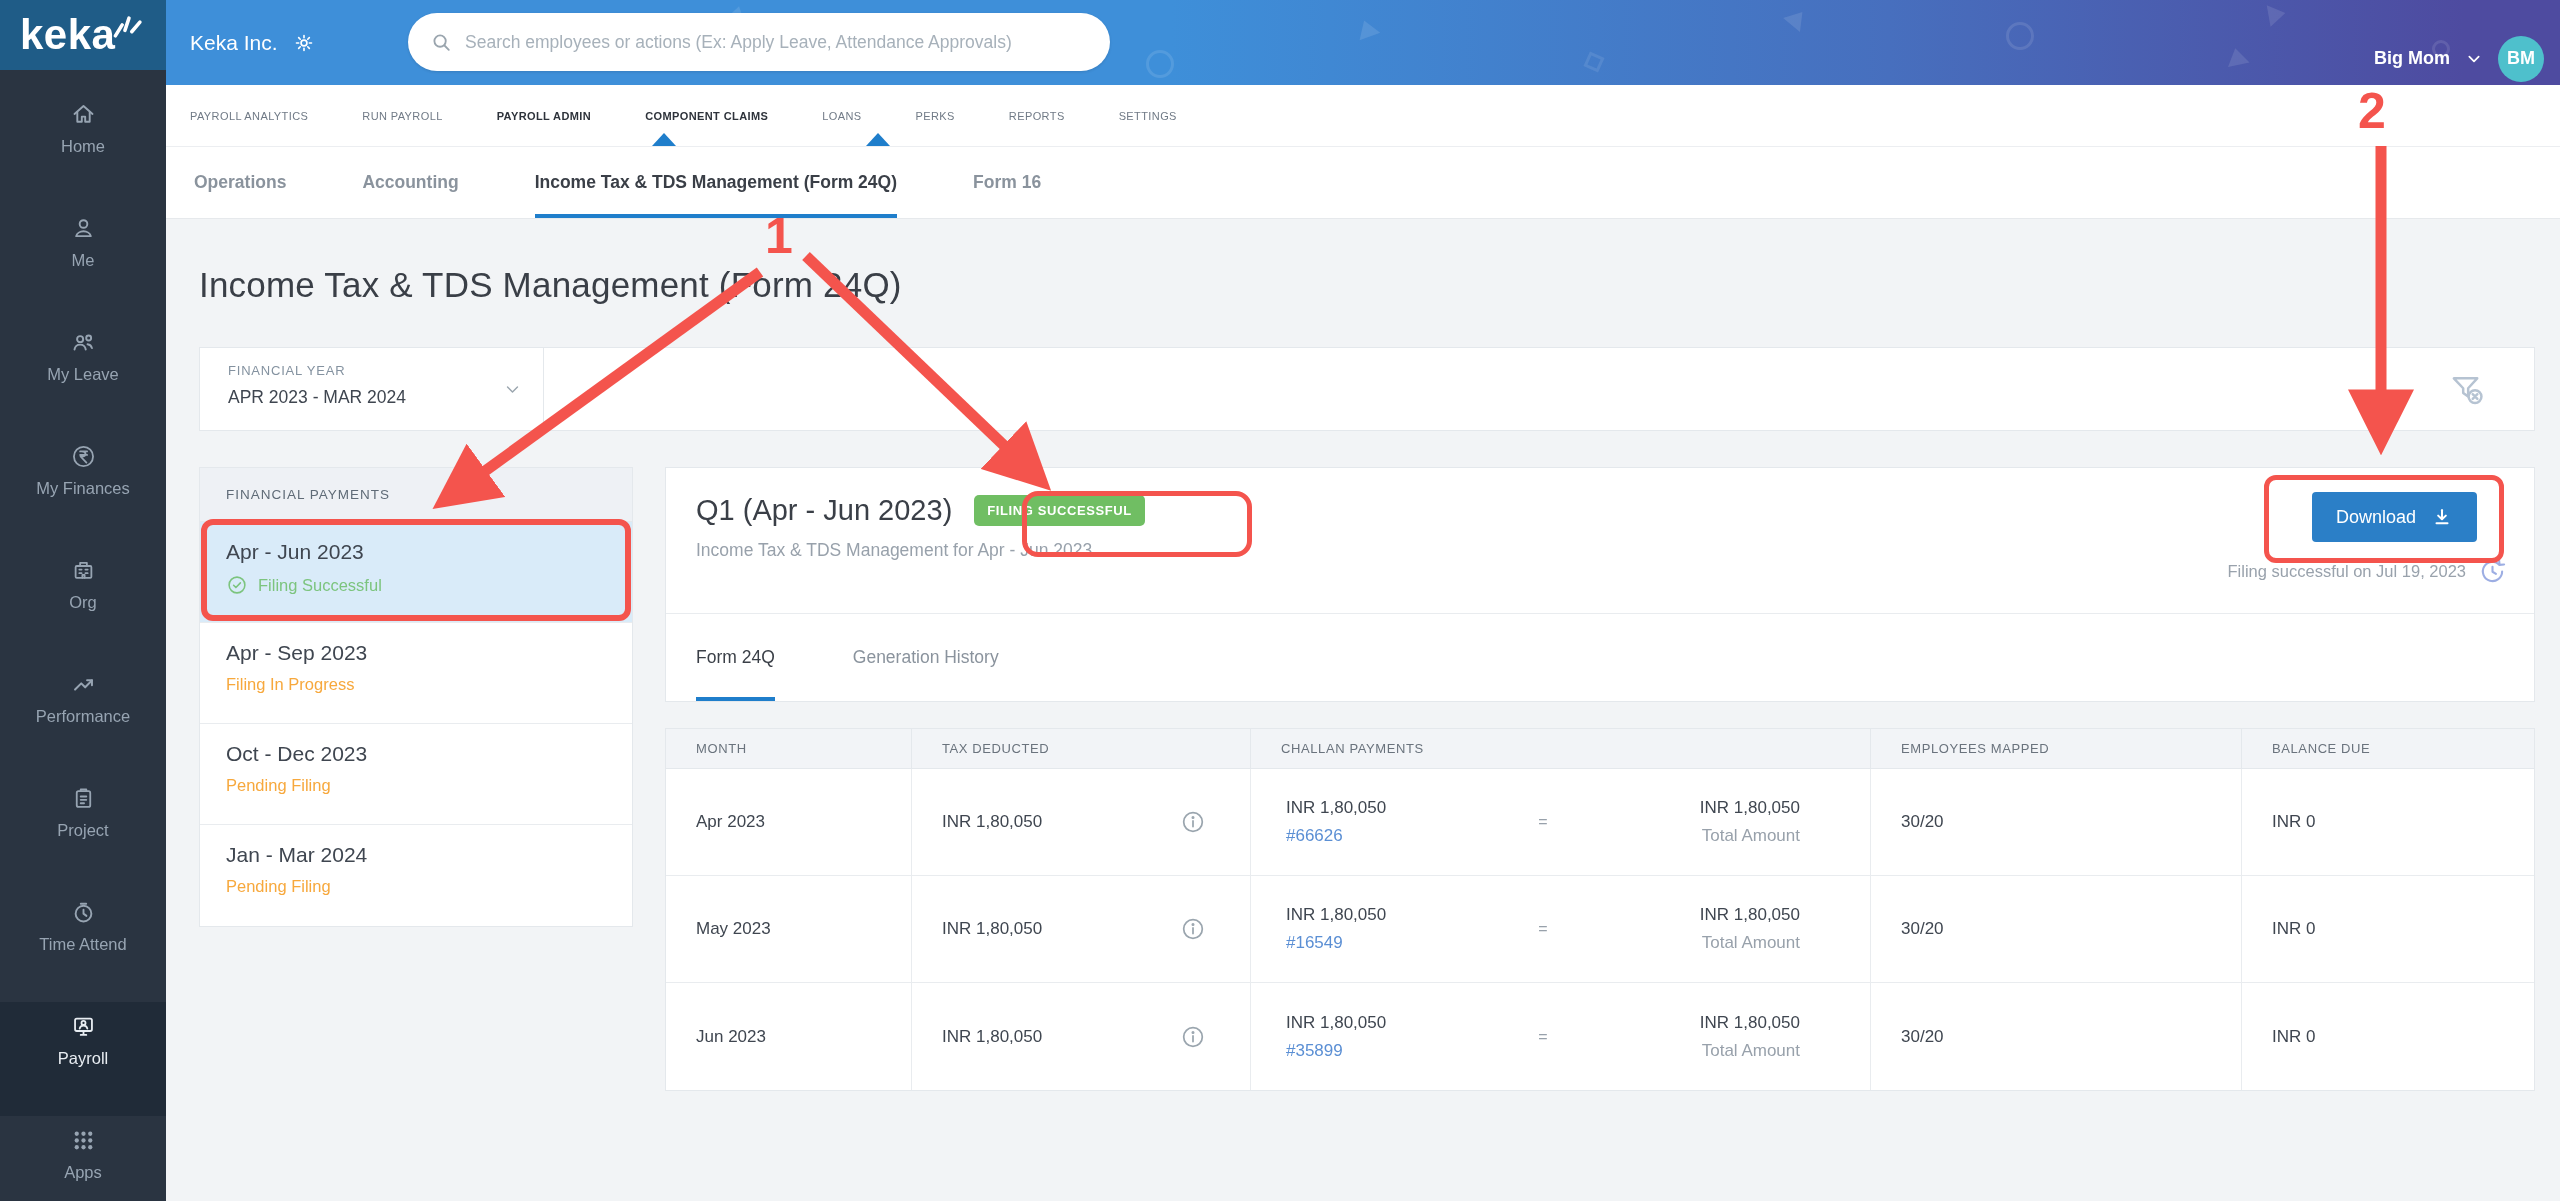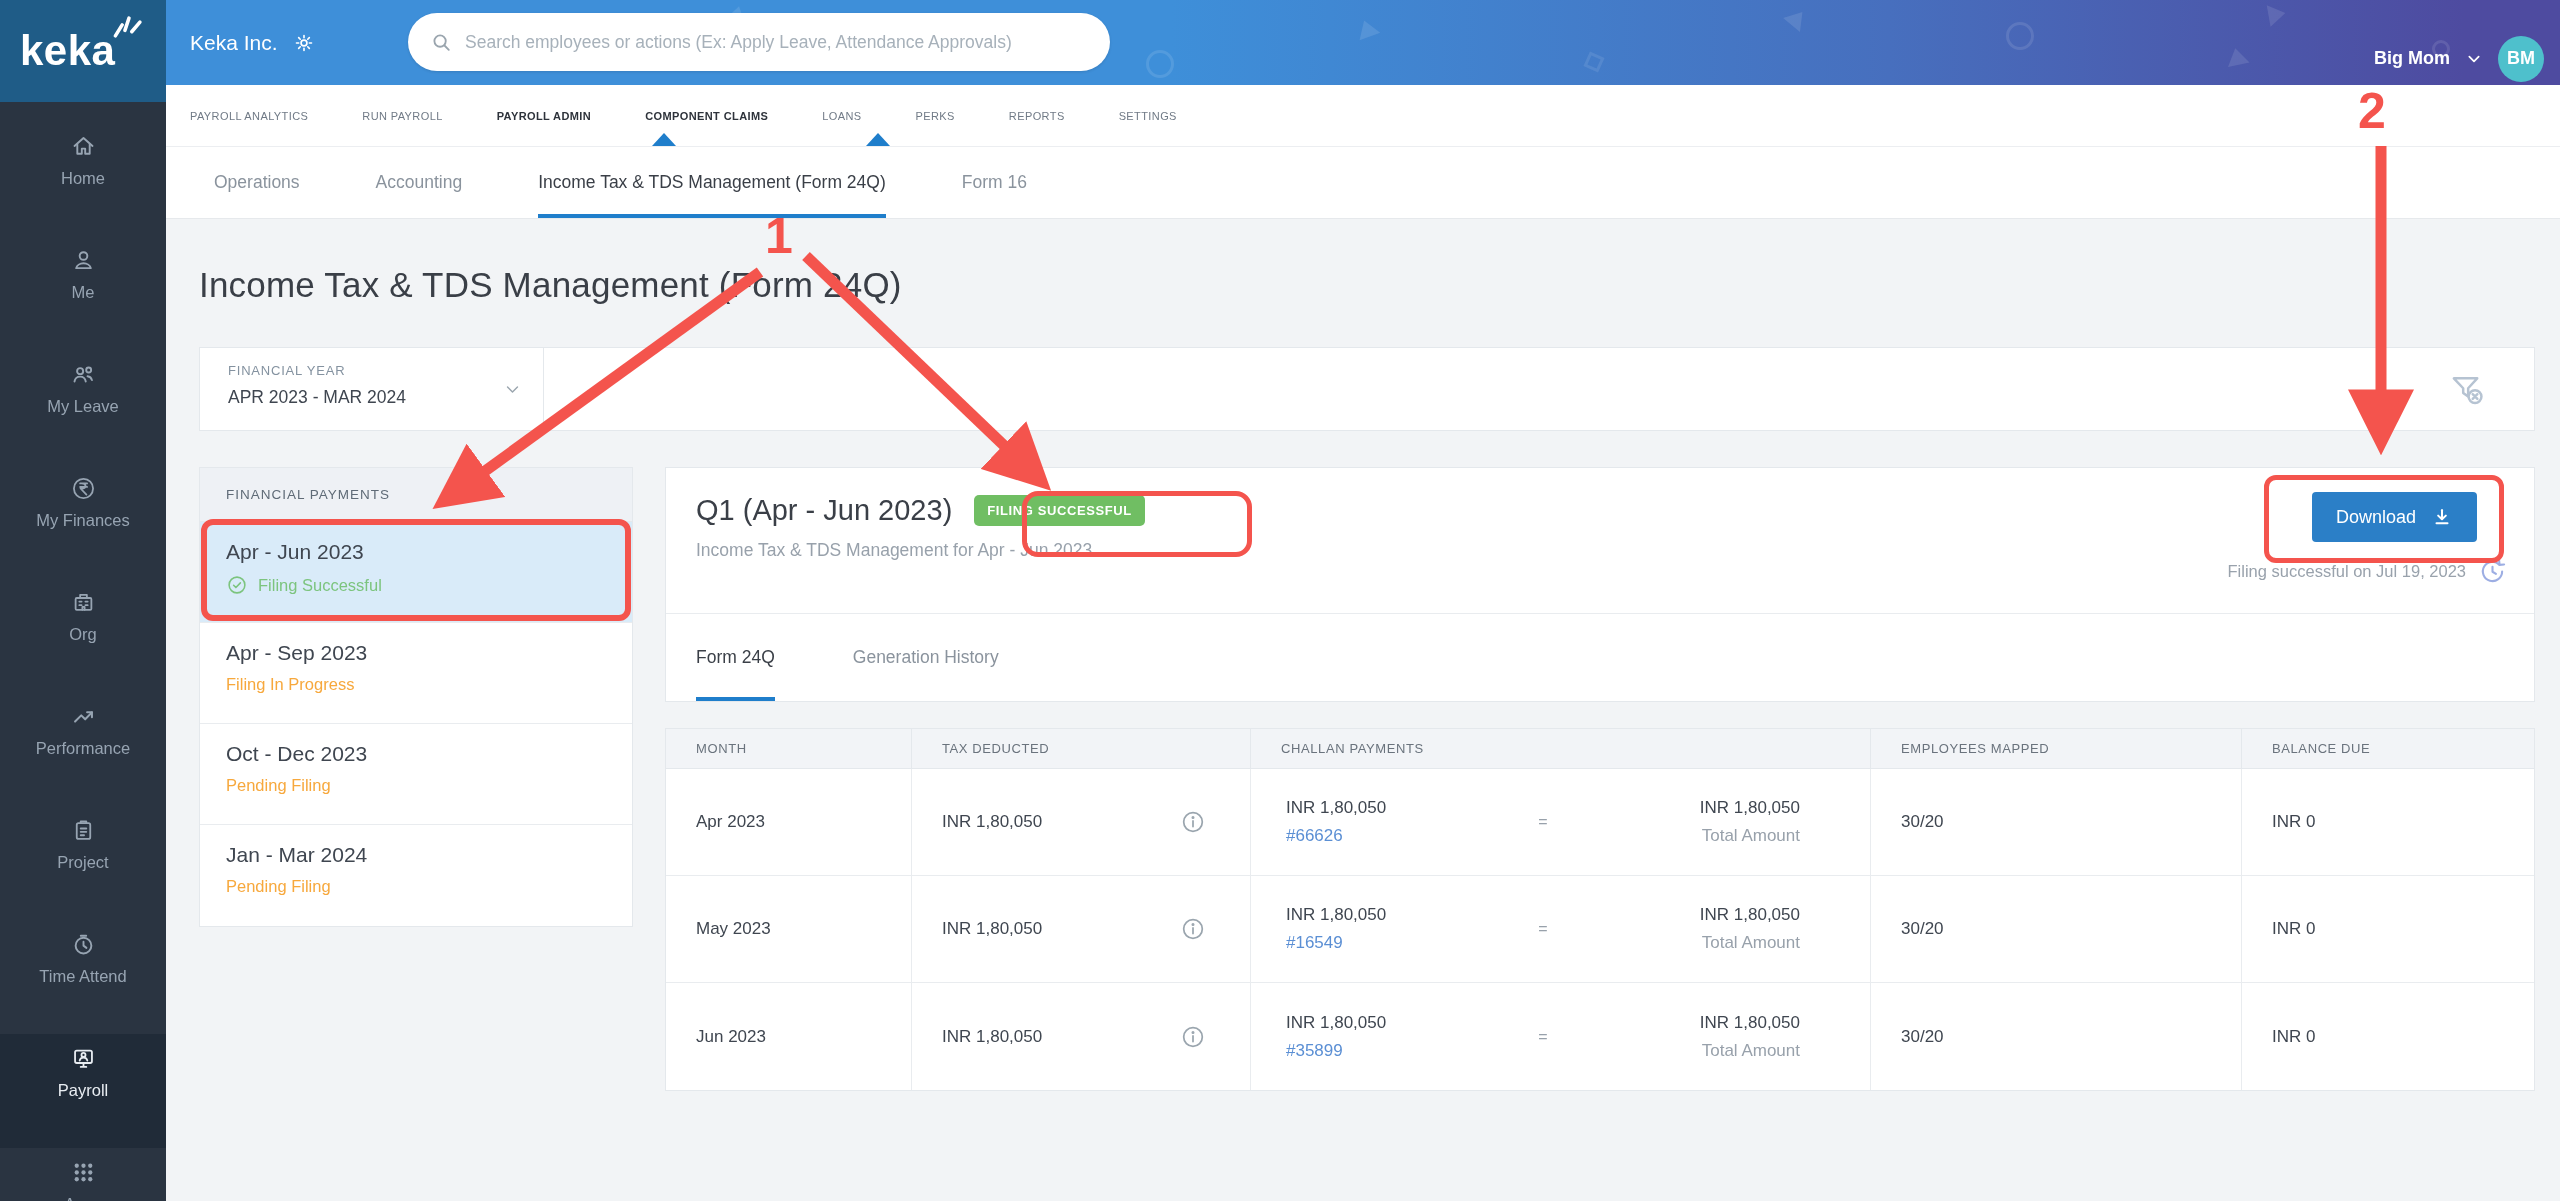--- a/index.html
+++ b/index.html
@@ -8,21 +8,21 @@
     --success-green:#70BE63; --success-text:#7CC47E; --warning-orange:#F7A83C;
     --annotation-red:#F4544D; --link-blue:#5B8FD4; --avatar-teal:#4EC0CC;
   }
   *{box-sizing:border-box;margin:0;padding:0;}
   html,body{width:2560px;height:1201px;overflow:hidden;}
   body{font-family:"Liberation Sans",sans-serif;background:#F2F4F6;position:relative;}
   svg{display:block;}
 
   
   #sidebar{position:absolute;left:0;top:0;width:166px;height:1201px;background:var(--sidebar-bg);z-index:5;}
-  #logo{height:102px;background:var(--logo-bg);display:flex;align-items:center;padding-left:20px;position:relative;cursor:pointer;}
+  #logo{height:70px;background:var(--logo-bg);display:flex;align-items:center;padding-left:20px;position:relative;cursor:pointer;}
   #logo .logo-text{color:#fff;font-size:42px;font-weight:700;letter-spacing:.5px;}
   #logo .spark{position:absolute;left:112px;top:14px;}
   #sidebar-items{padding-top:20px;}
   .side-item{height:114px;display:flex;flex-direction:column;align-items:center;padding-top:11px;cursor:pointer;color:#97A4B2;}
   .side-item .side-icon{width:27px;height:27px;}
   .side-item .side-icon svg{width:27px;height:27px;}
   .side-label{margin-top:9px;font-size:16.5px;}
   .side-item.active{background:var(--sidebar-active-bg);color:#E8EDF2;}
 
   
@@ -44,21 +44,21 @@
   .dd-circ{width:28px;height:28px;border:3px solid rgba(255,255,255,.13);border-radius:50%;}
   .dd-sq{width:16px;height:16px;border:3px solid rgba(255,255,255,.11);transform:rotate(24deg);}
 
   
   #navtabs{height:62px;background:#fff;display:flex;align-items:center;gap:54px;padding-left:24px;border-bottom:1px solid #ECEEF1;position:relative;}
   .navtab{font-size:11px;letter-spacing:.4px;color:#707A86;font-weight:500;cursor:pointer;white-space:nowrap;}
   .navtab.active{color:#2E333B;font-weight:700;}
   .nav-caret{position:absolute;bottom:0;width:0;height:0;border-left:12px solid transparent;border-right:12px solid transparent;border-bottom:13px solid var(--accent-blue);}
 
   
-  #subtabs{height:72px;background:#fff;display:flex;align-items:stretch;gap:76px;padding-left:48px;border-bottom:1px solid #E6E9EC;}
+  #subtabs{height:72px;background:#fff;display:flex;align-items:stretch;gap:76px;padding-left:28px;border-bottom:1px solid #E6E9EC;font-weight:bold;}
   .subtab{display:flex;align-items:center;font-size:17.5px;color:#8A939D;cursor:pointer;border-bottom:4px solid transparent;padding-top:4px;white-space:nowrap;}
   .subtab.active{color:#3A3F47;border-bottom-color:var(--accent-blue);}
 
   
   #content{padding:0 25px 0 33px;position:relative;}
   #page-title{margin-top:46px;font-size:35px;font-weight:400;color:#3A3F47;letter-spacing:.2px;}
   #filterbar{margin-top:42px;height:84px;background:#fff;border:1px solid #E4E8EC;display:flex;position:relative;}
   .filter{border-right:1px solid #E4E8EC;padding:15px 0 0 28px;position:relative;cursor:pointer;}
   .filter:nth-child(1){width:344px;}
   .filter:nth-child(2){width:357px;}

